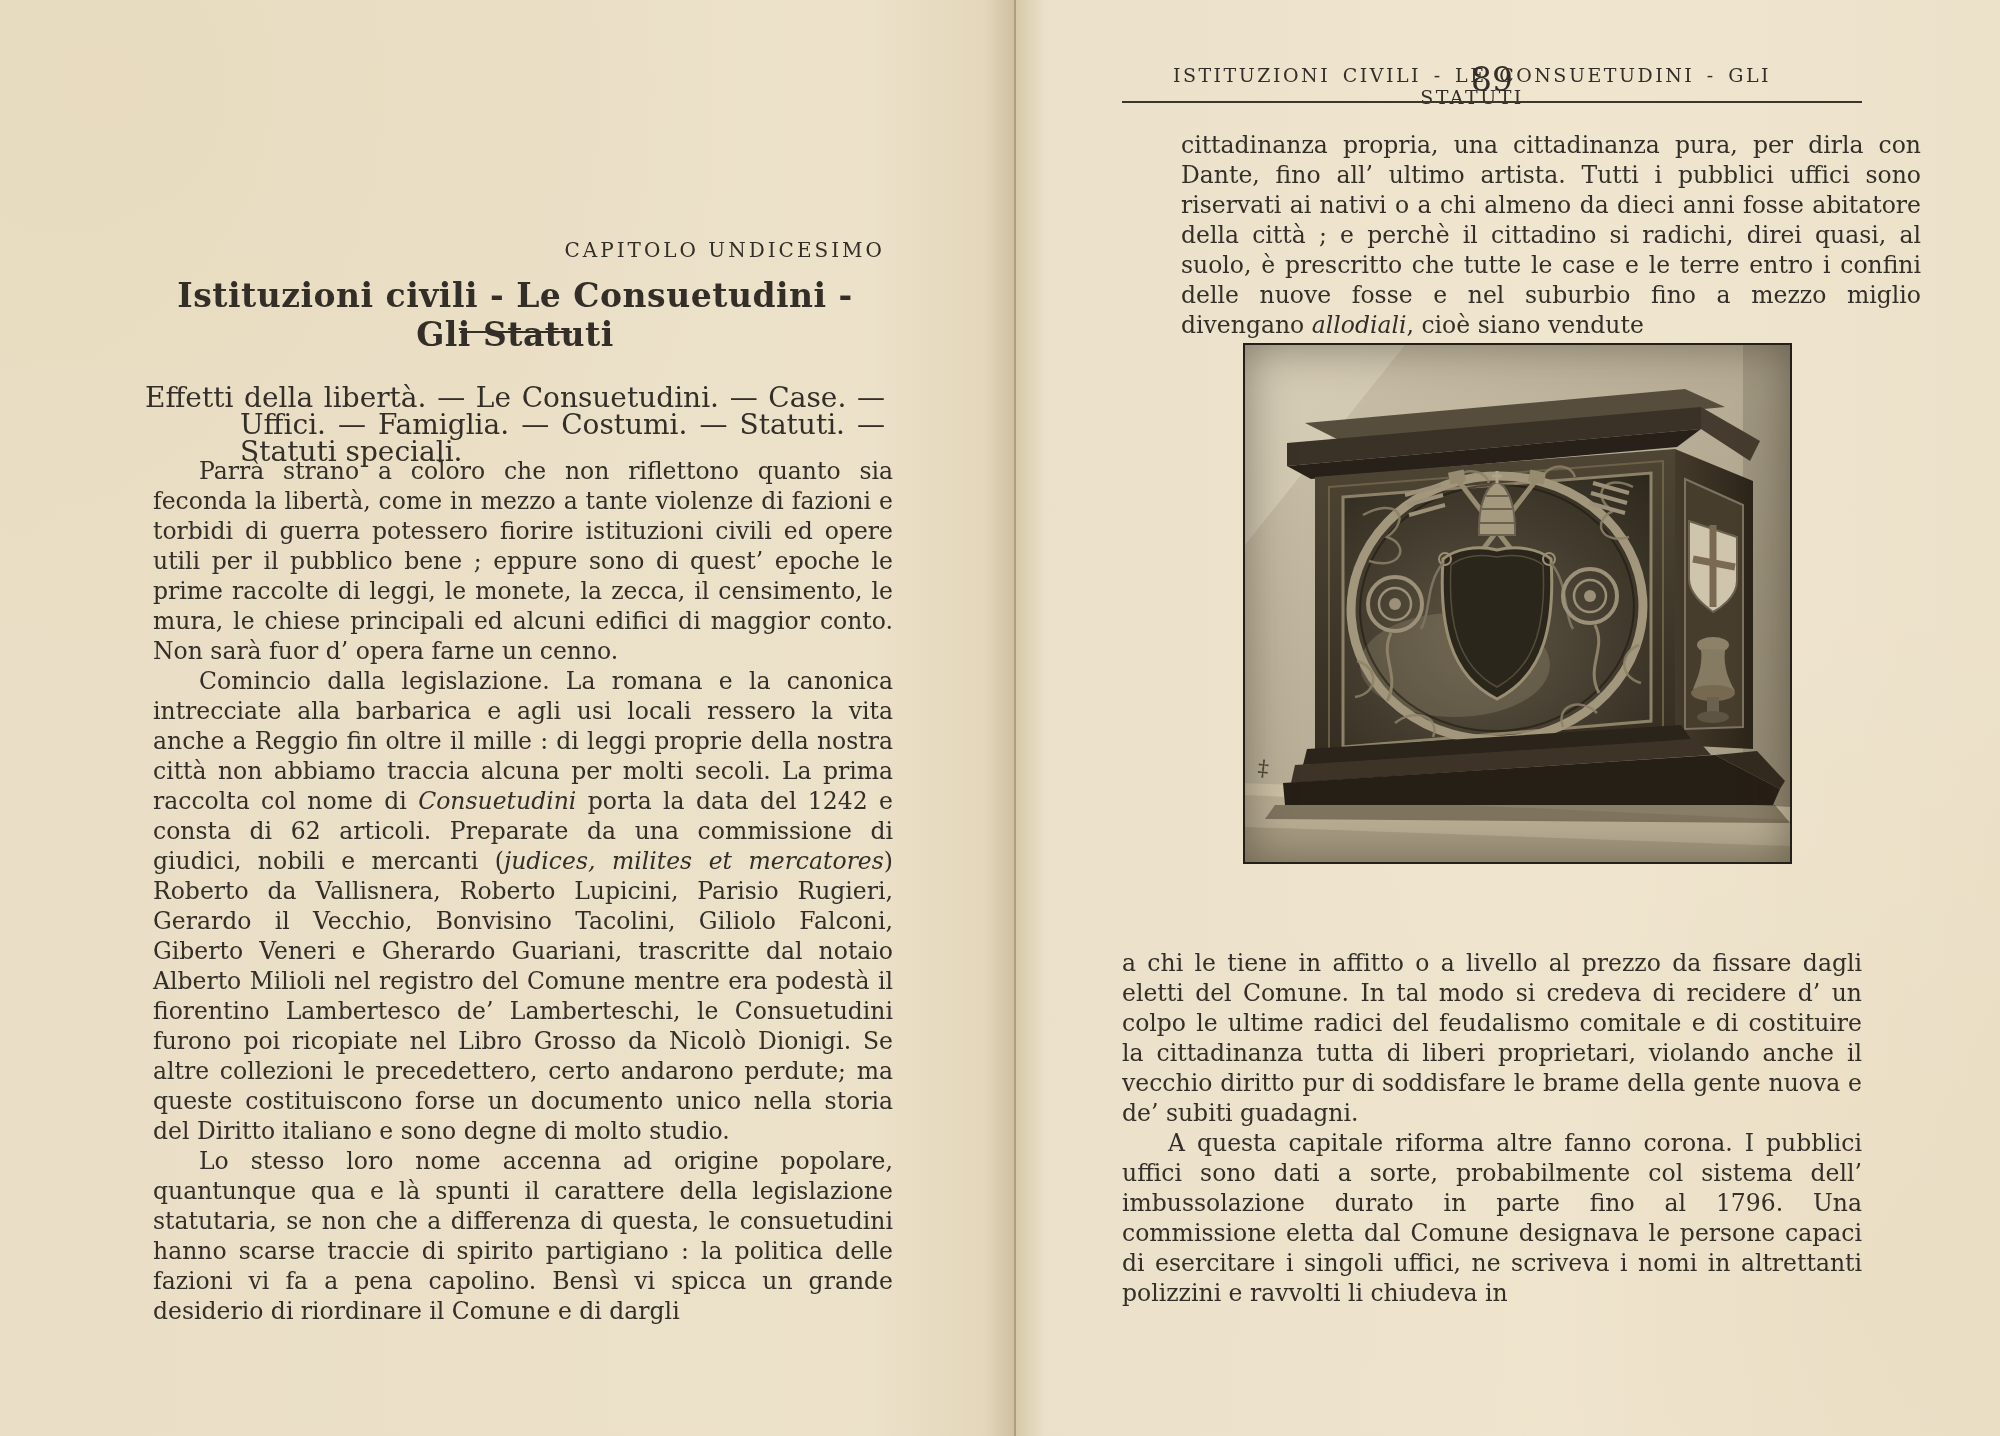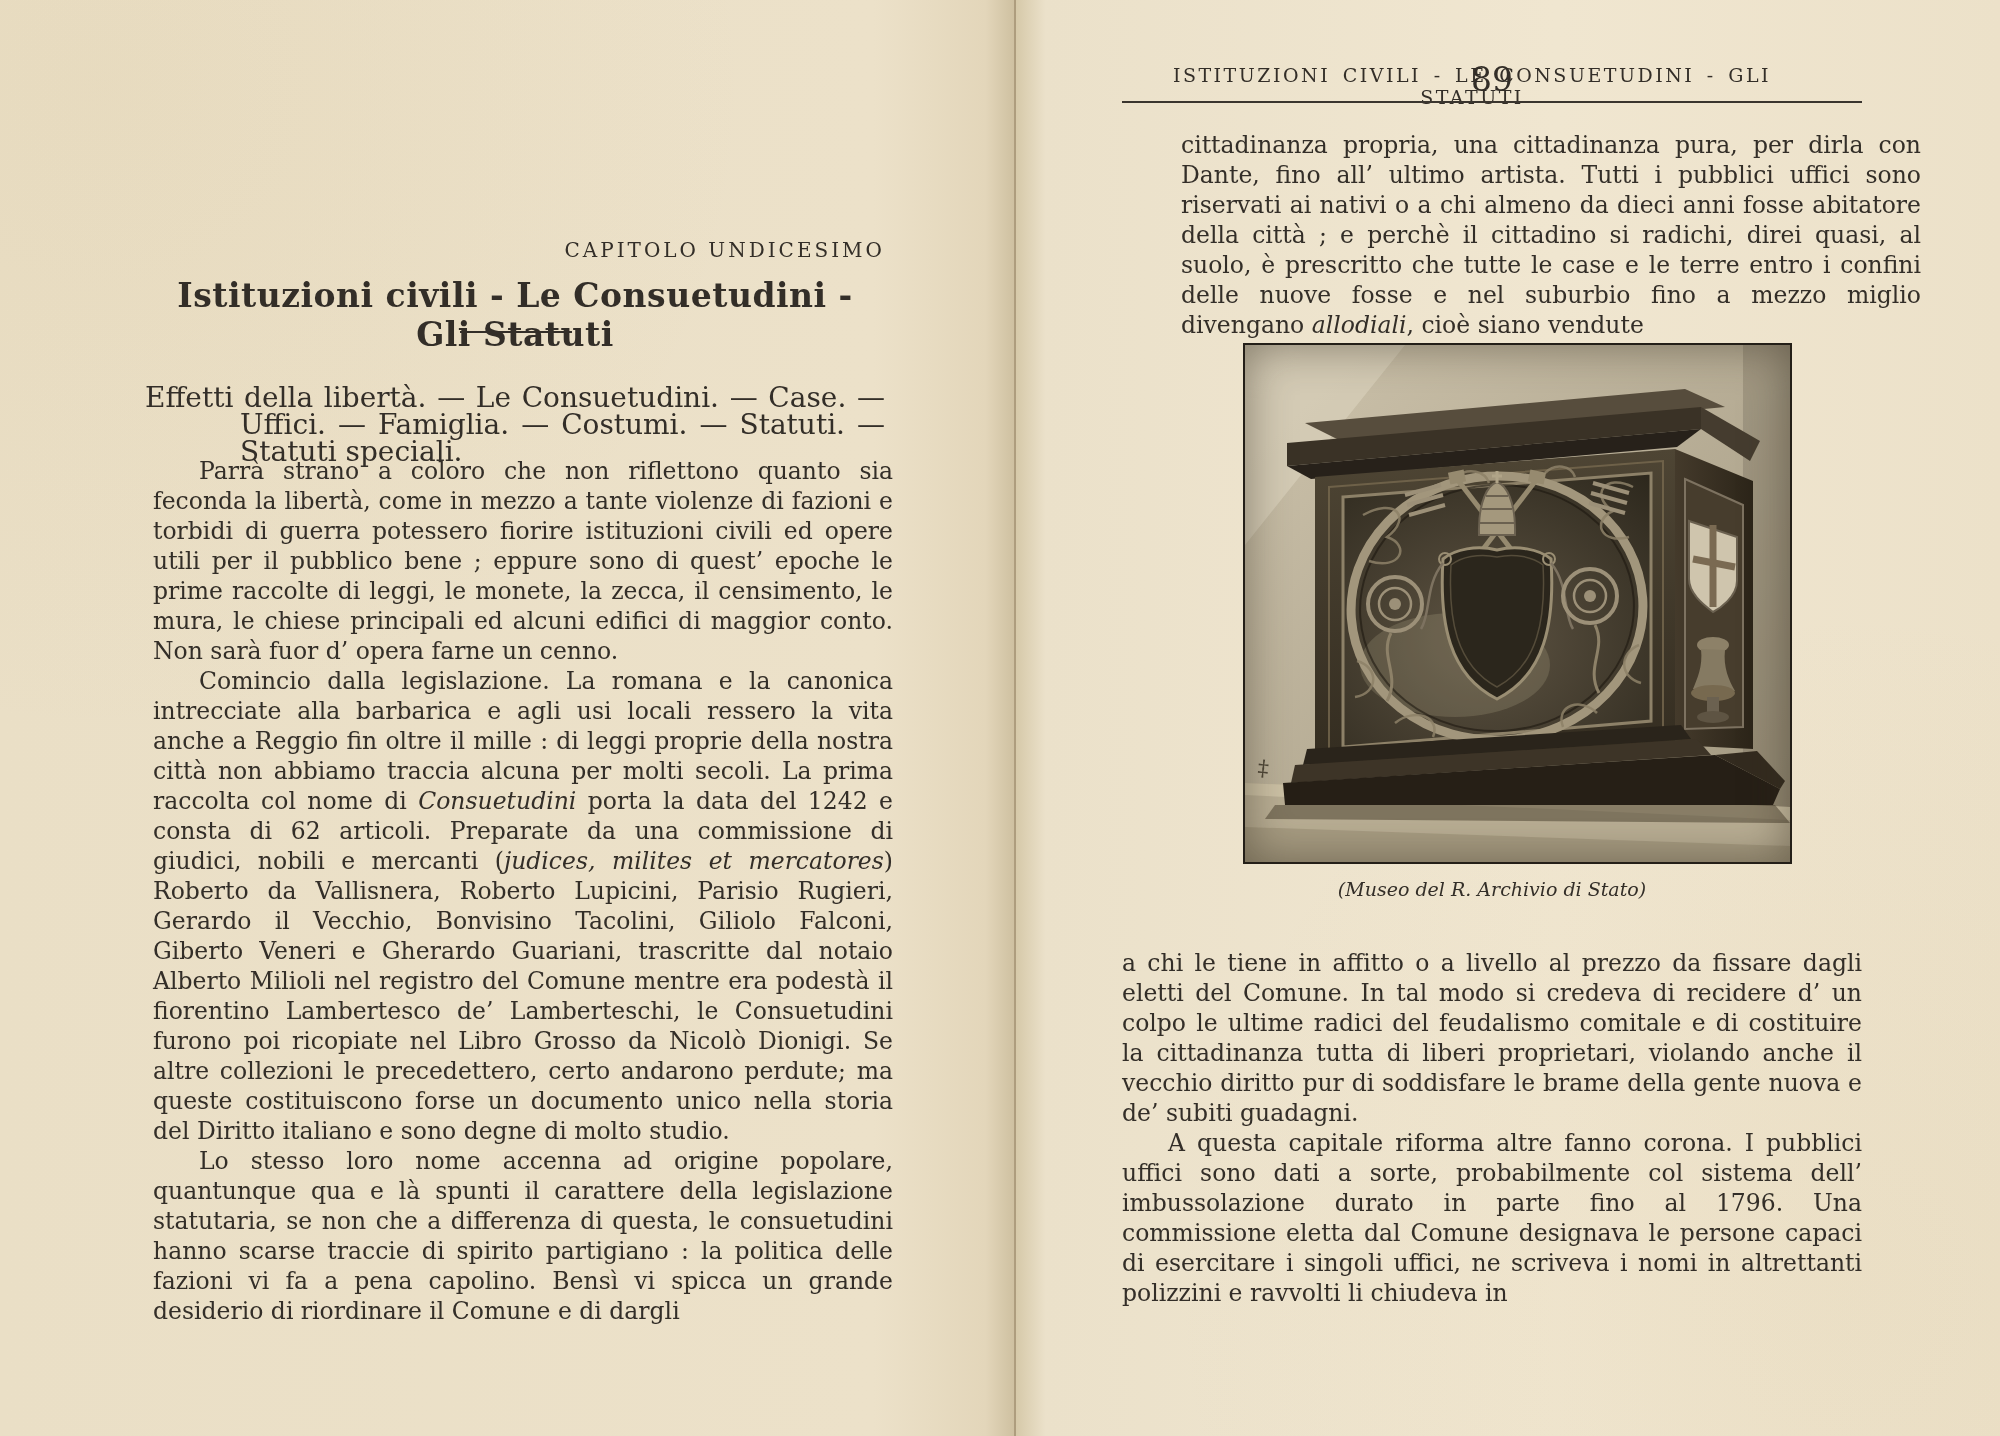--- a/index.html
+++ b/index.html
@@ -225,19 +225,18 @@
         <path d="M30,460 L530,460 L545,478 L20,474 Z" fill="rgba(70,60,42,.5)"></path>
       </g>
     </g>
 
     <text x="12" y="430" font-size="22" fill="#4e4637" transform="rotate(6 12 430)">‡</text>
   </svg>
   <div class="photo-vignette"></div>
 </div>
 
 <div class="figure-caption">
-  <div class="cap2">(Museo del R. Archivio di Stato)</div>
 </div>
 
 <div class="body-col body-right-bottom">
   <p class="body-par"><span>a chi le tiene in affitto o a livello al prezzo da fissare dagli eletti del Comune. In tal modo si credeva di recidere d’ un colpo le ultime radici del feudalismo comitale e di costituire la cittadinanza tutta di liberi proprietari, violando anche il vecchio diritto pur di soddisfare le brame della gente nuova e de’ subiti guadagni.</span></p>
   <p class="body-par indent"><span>A questa capitale riforma altre fanno corona. I pubblici uffici sono dati a sorte, probabilmente col sistema dell’ imbussolazione durato in parte fino al 1796. Una commissione eletta dal Comune designava le persone capaci di esercitare i singoli uffici, ne scriveva i nomi in altrettanti polizzini e ravvolti li chiudeva in</span></p>
 </div>
 
 </body></html>

